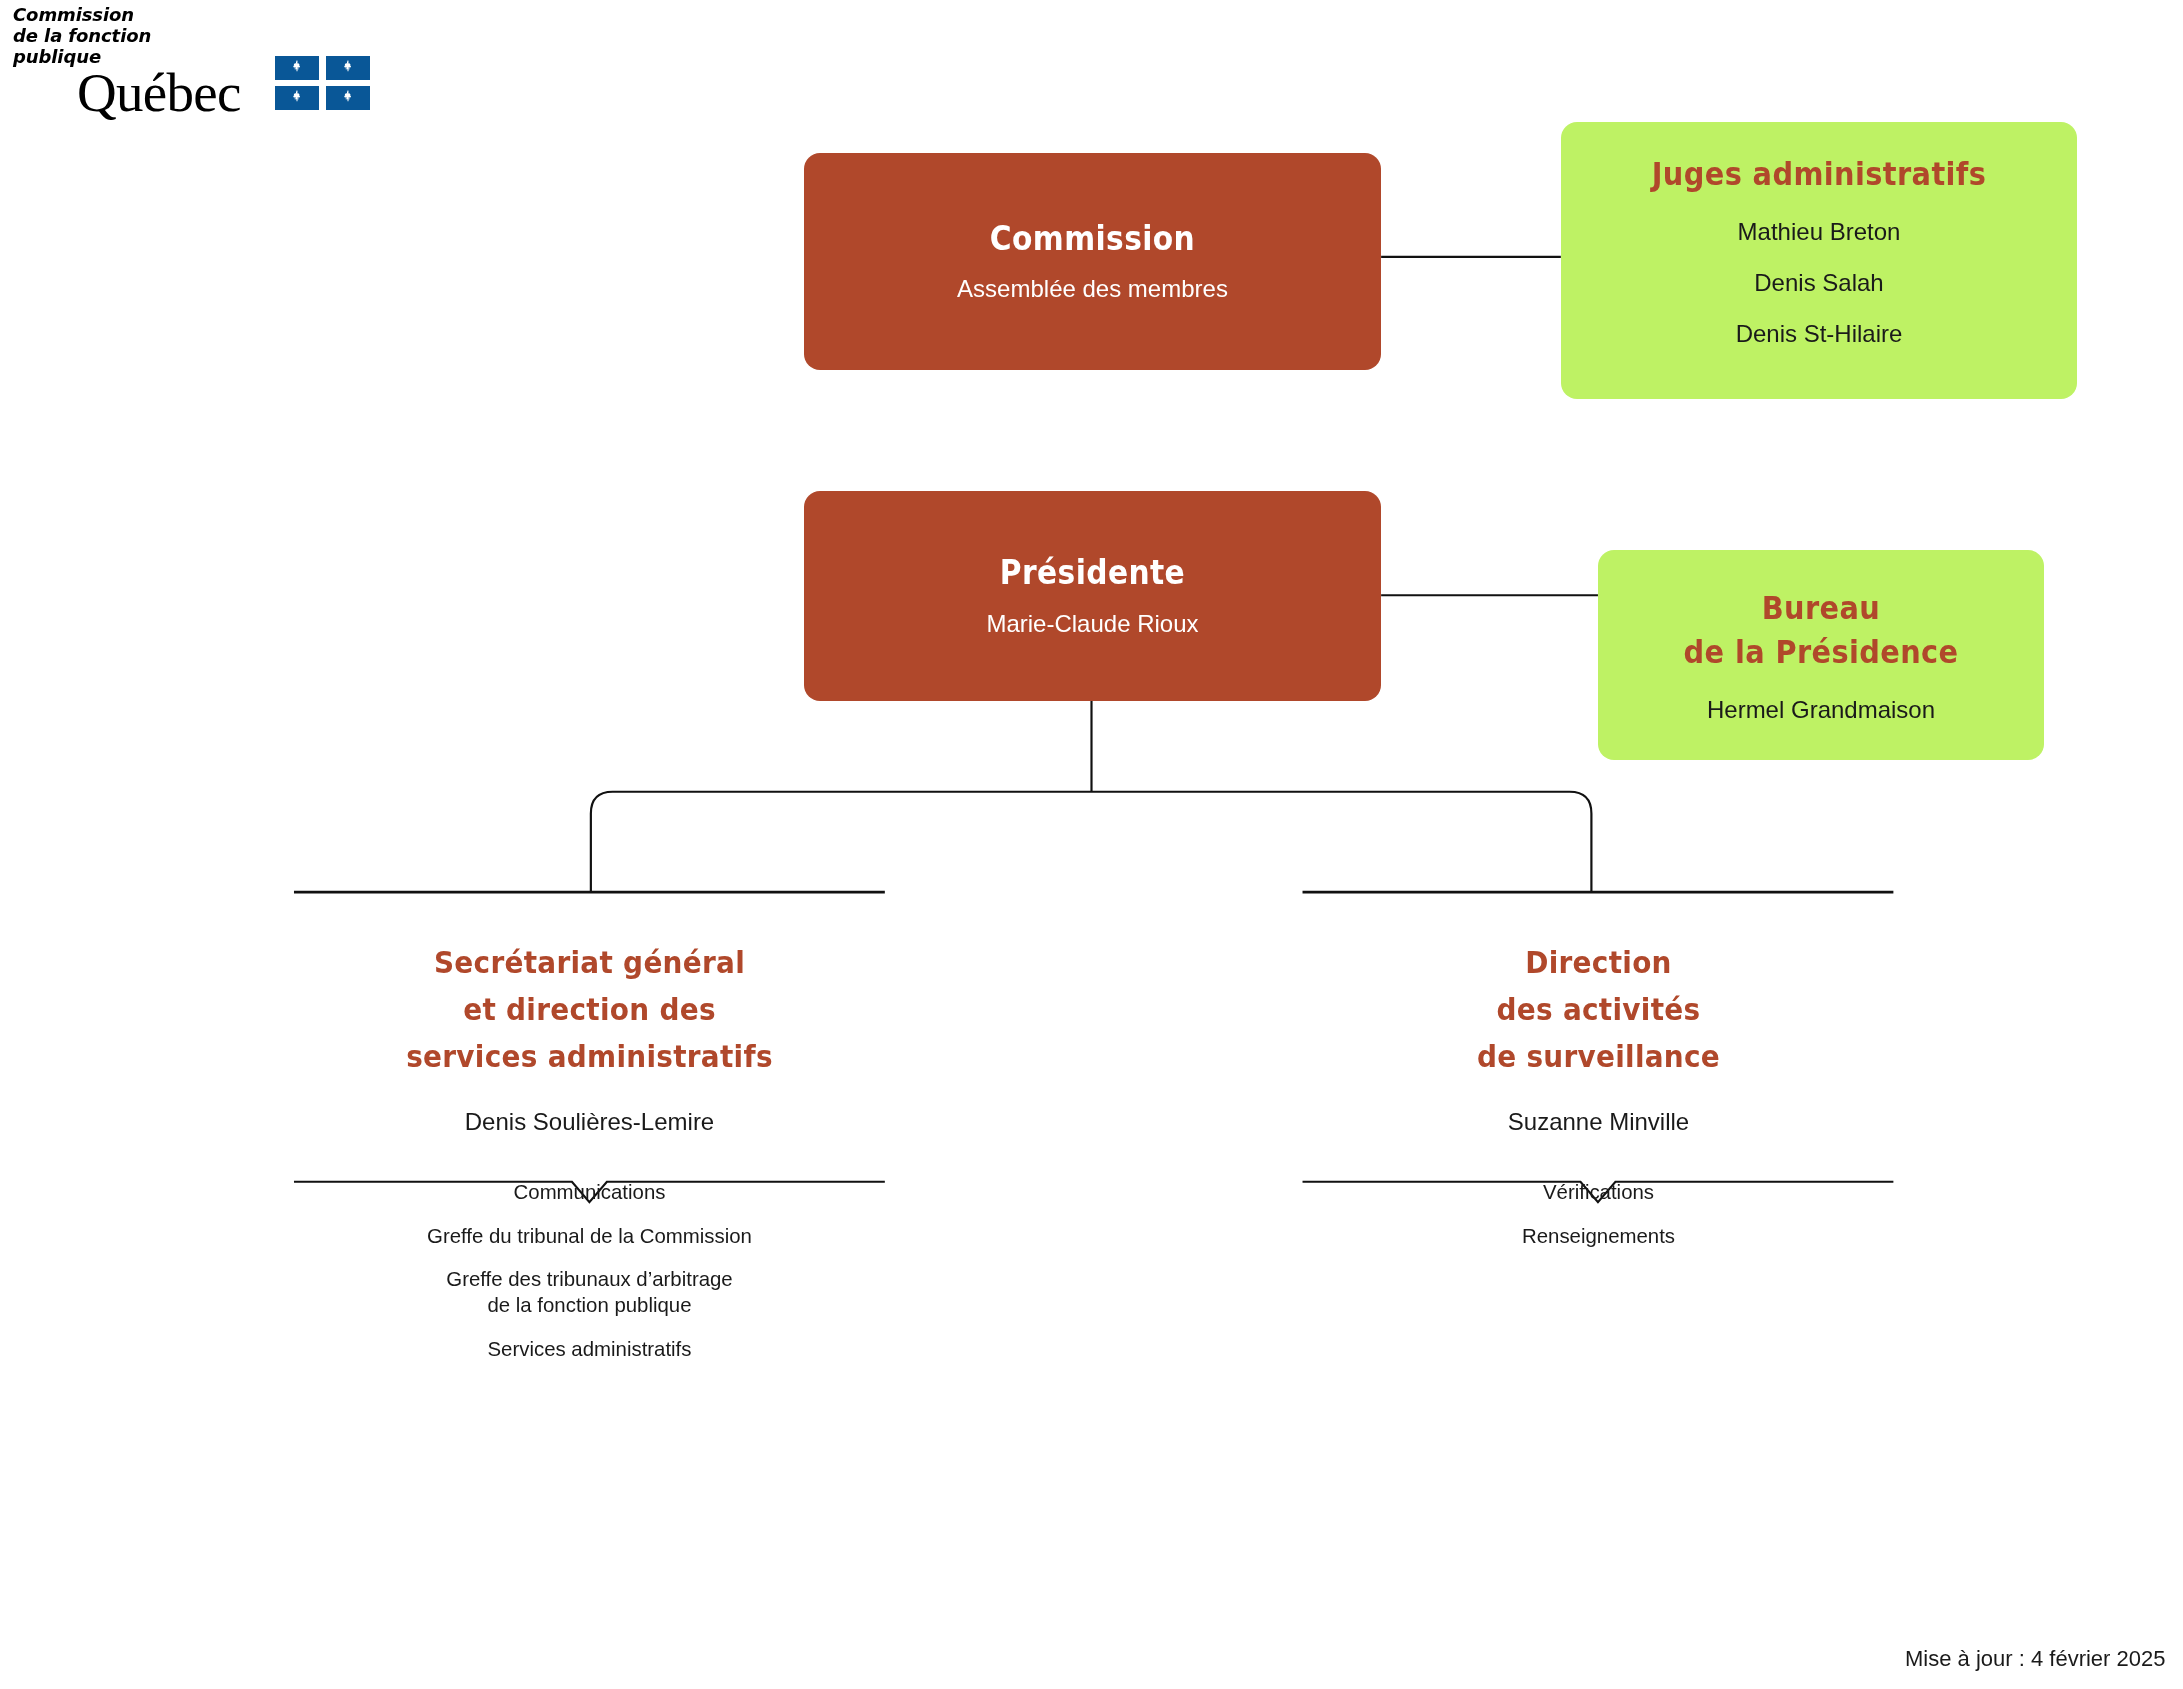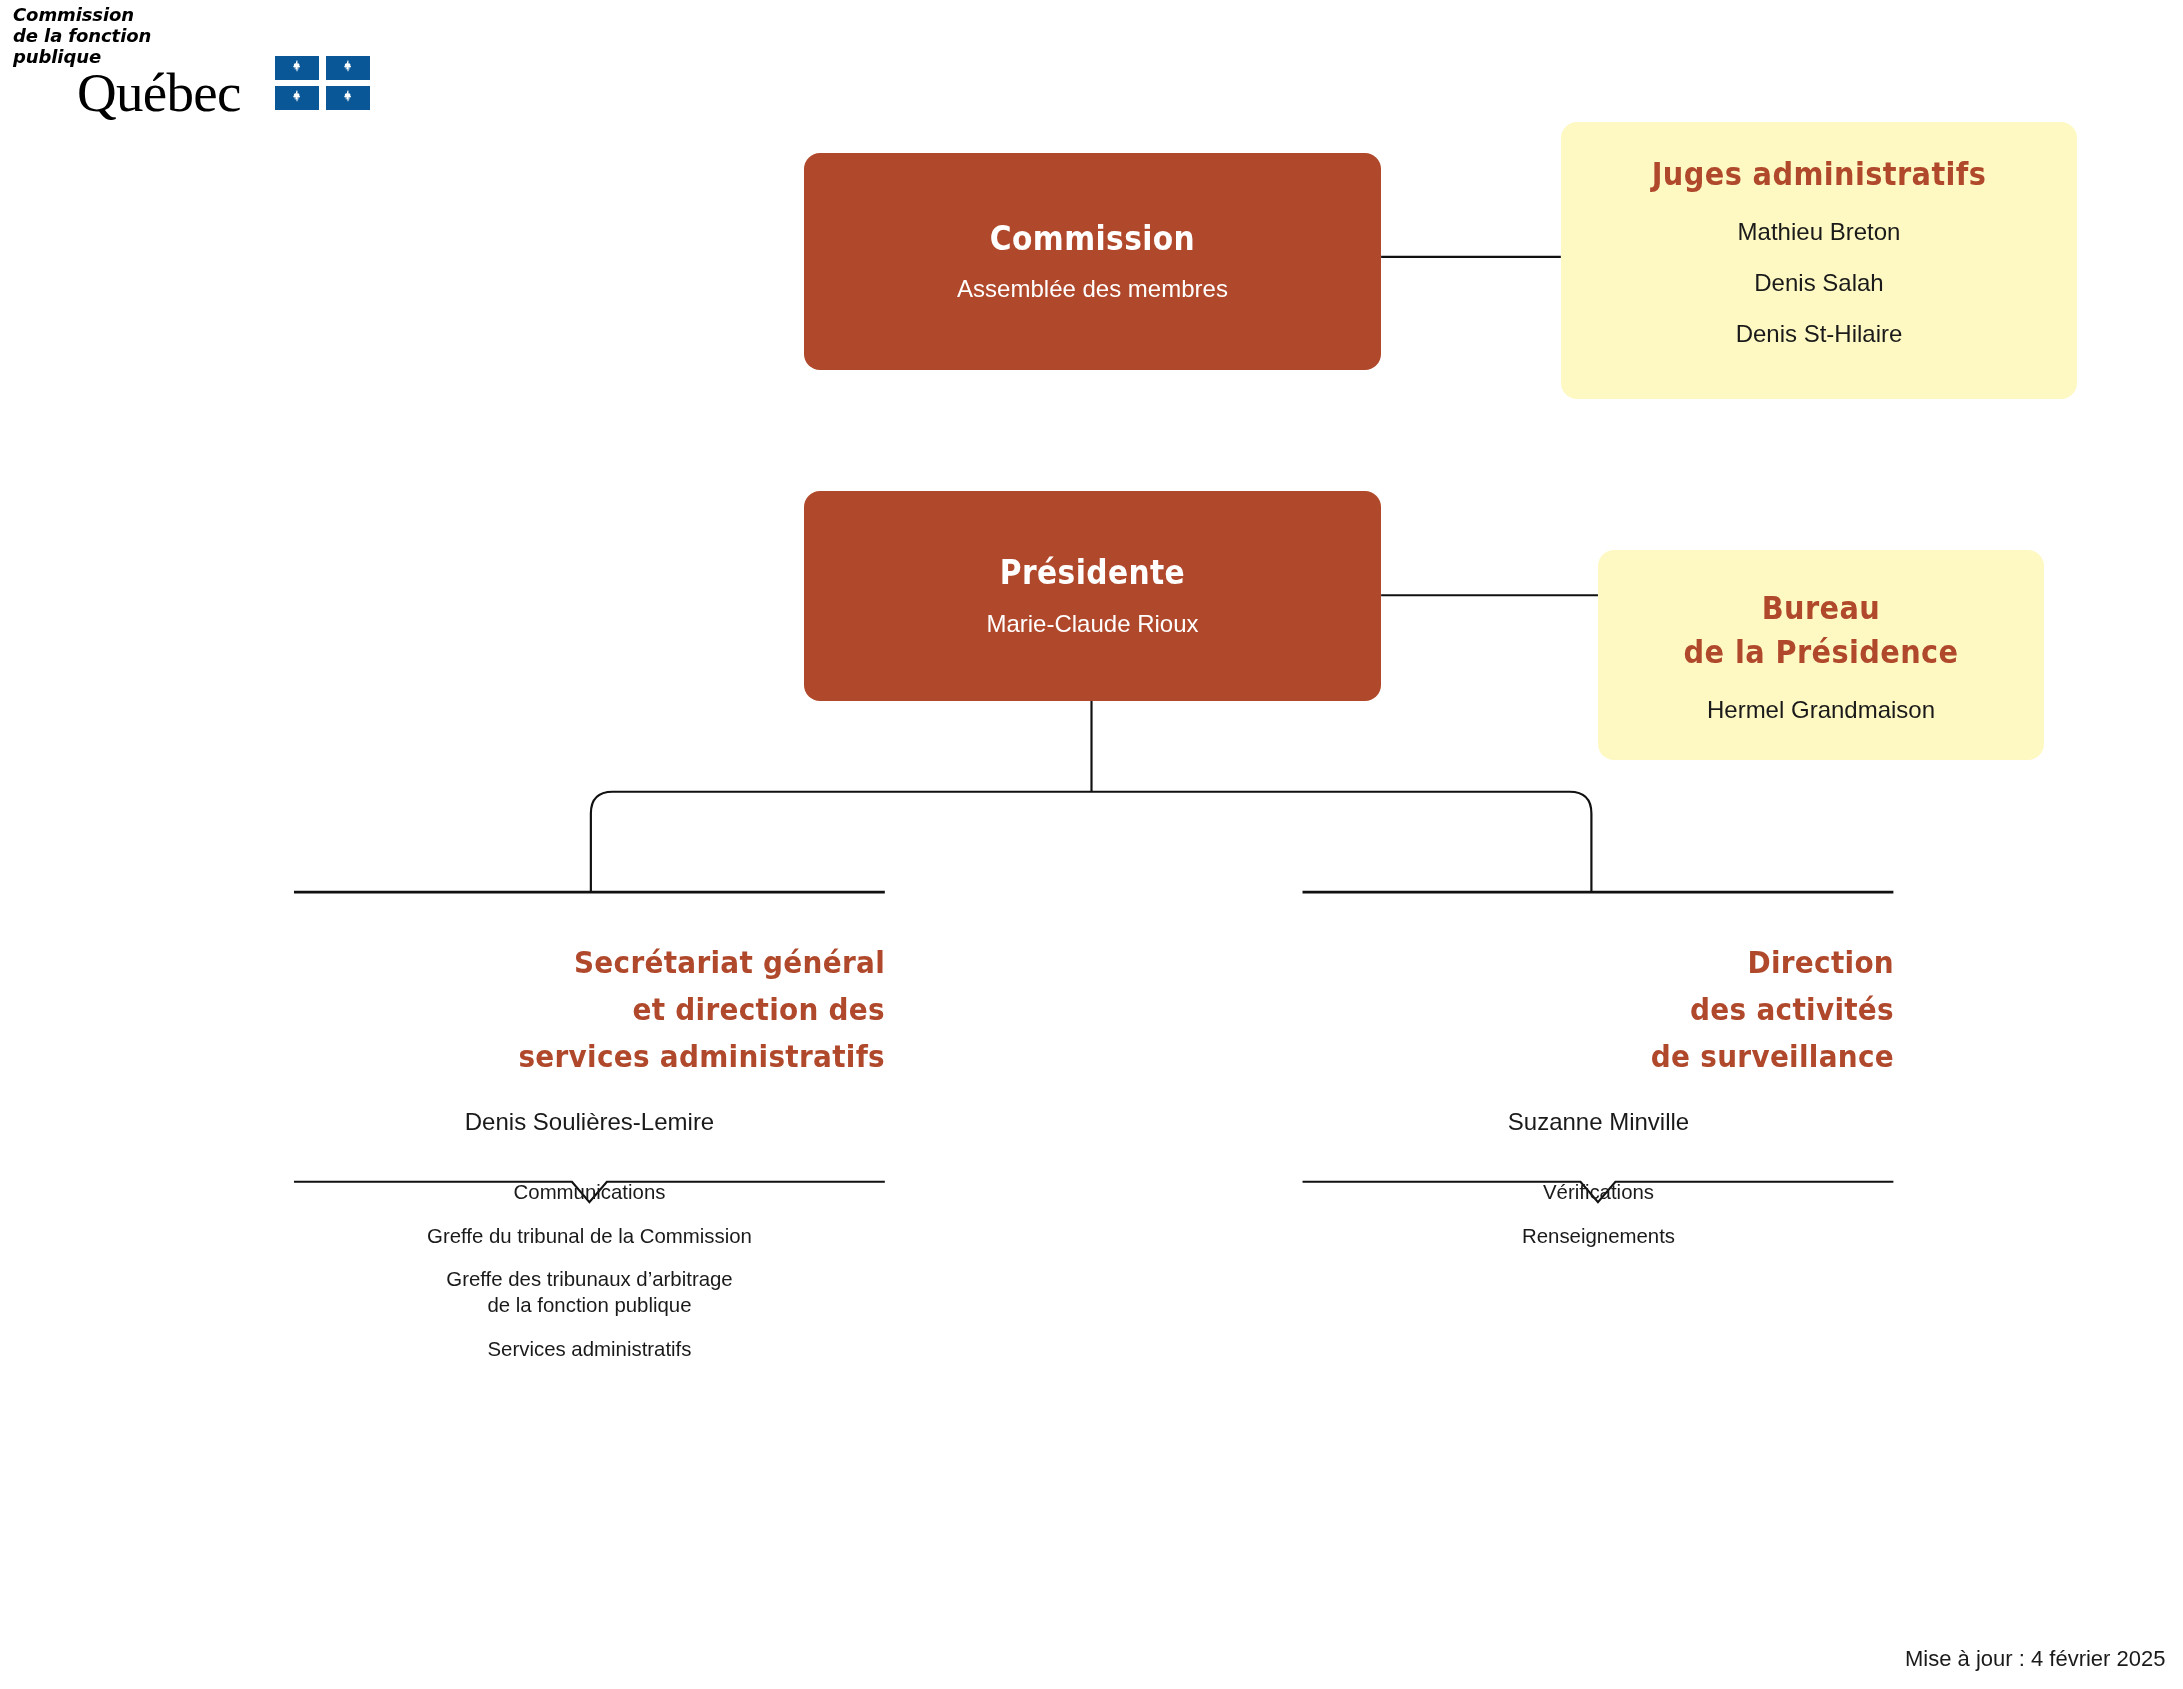--- a/index.html
+++ b/index.html
@@ -71,21 +71,21 @@
   .node-box {
     position: absolute;
     border-radius: 16px;
     box-sizing: border-box;
     display: flex;
     flex-direction: column;
     align-items: center;
     justify-content: center;
   }
   .node-box.rust { background: #b0482b; }
-  .node-box.green { background: #fef9c3; }
+  .node-box.green { background: #bef264; }
 
   .title-display {
     font-family: "DejaVu Sans Condensed", "DejaVu Sans", sans-serif;
     font-weight: bold;
     font-stretch: condensed;
     letter-spacing: 0.4px;
     text-align: center;
     margin: 0;
   }
   .title-white { color: #ffffff; }
@@ -154,21 +154,20 @@
   .col-title {
     font-family: "DejaVu Sans Condensed", "DejaVu Sans", sans-serif;
     font-weight: bold;
     font-stretch: condensed;
     color: #b0482b;
     font-size: 31px;
     line-height: 47px;
     letter-spacing: 0.3px;
     white-space: pre-line;
     margin: 47px 0 0 0;
-    text-align: right;
   }
   .col-person {
     font-size: 24px;
     line-height: 31px;
     color: #1a1a1a;
     margin: 26px 0 0 0;
   }
   .col-items {
     margin: 42px 0 0 0;
     padding: 0;

